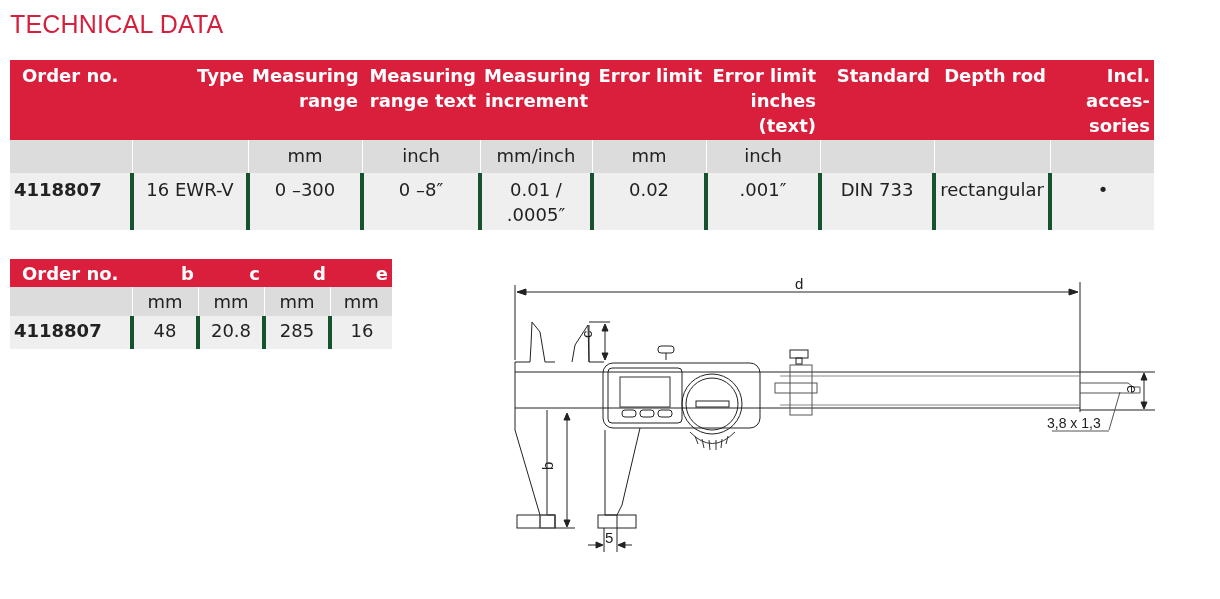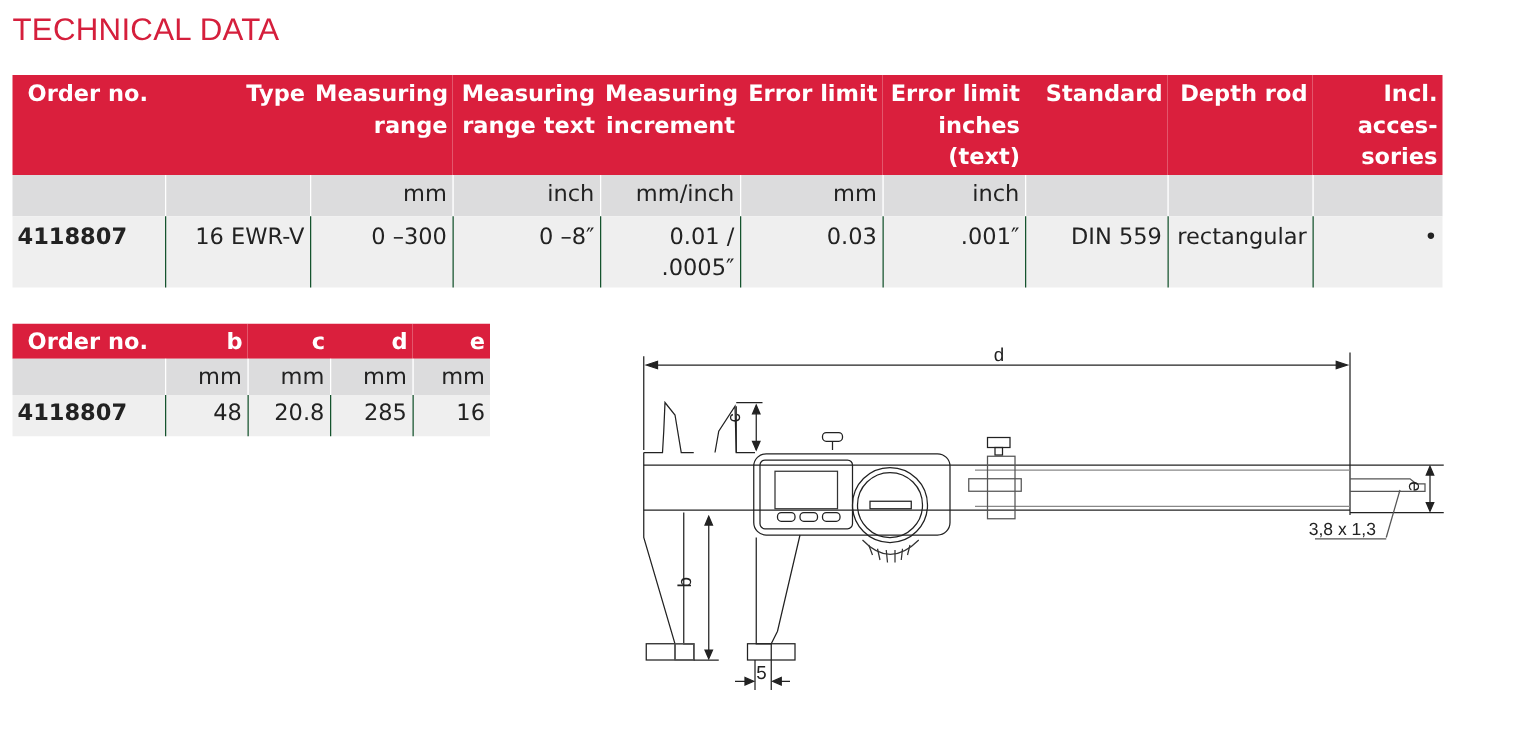--- a/index.html
+++ b/index.html
@@ -3,24 +3,24 @@
 <meta charset="utf-8">
 <style>
   html, body { margin:0; padding:0; background:#ffffff; }
   body { width:1220px; height:599px; position:relative; overflow:hidden;
          font-family:"DejaVu Sans", "Liberation Sans", sans-serif; color:#222; }
   .title { position:absolute; left:10px; top:10px; font-size:25px; color:#d51f3c;
            font-family:"Liberation Sans", sans-serif; letter-spacing:0.2px; }
   table { border-collapse:collapse; position:absolute; table-layout:fixed; }
   th { background:#da1f3d; color:#fff; font-weight:bold; font-size:18px; line-height:25px;
        vertical-align:top; padding:3px 4px 0 4px; text-align:right; }
-  td { font-size:18px; line-height:25px; padding:0 4px; text-align:right; vertical-align:top; }
+  td { font-size:18px; line-height:25px; padding:0 4px; text-align:center; vertical-align:top; }
   tr.units td { background:#dcdcdd; border-left:1px solid #fff; height:30px; padding-top:3px; }
   tr.units td:first-child { border-left:none; }
-  tr.data td { background:#efefef; border-left:1px solid #14532d; padding-top:4px; }
+  tr.data td { background:#efefef; border-left:4px solid #14532d; padding-top:4px; }
   tr.data td:first-child { border-left:none; text-align:left; font-weight:bold; }
   th.first { text-align:left; padding-left:12px; }
   #main-table { left:10px; top:60px; width:1144px; }
   #main-table thead tr { height:80px; }
   #main-table tr.data td { height:53px; }
   #dim-table { left:10px; top:259px; width:382px; }
   #dim-table th { line-height:26px; padding-top:2px; }
   #dim-table tr.units td { height:27px; padding-top:2px; }
   #dim-table tr.data td { height:31px; padding-top:2px; }
   .diagram { position:absolute; left:490px; top:265px; width:700px; height:300px; }
@@ -70,23 +70,23 @@
       <td></td>
       <td></td>
       <td></td>
     </tr>
     <tr class="data">
       <td>4118807</td>
       <td>16 EWR-V</td>
       <td>0 –300</td>
       <td>0 –8″</td>
       <td><span>0.01 /</span><br><span>.0005″</span></td>
-      <td>0.03</td>
+      <td>0.02</td>
       <td>.001″</td>
-      <td>DIN 559</td>
+      <td>DIN 733</td>
       <td>rectangular</td>
       <td>•</td>
     </tr>
   </tbody>
 </table>
 
 <table id="dim-table">
   <colgroup>
     <col style="width:122px">
       <col style="width:66px">

